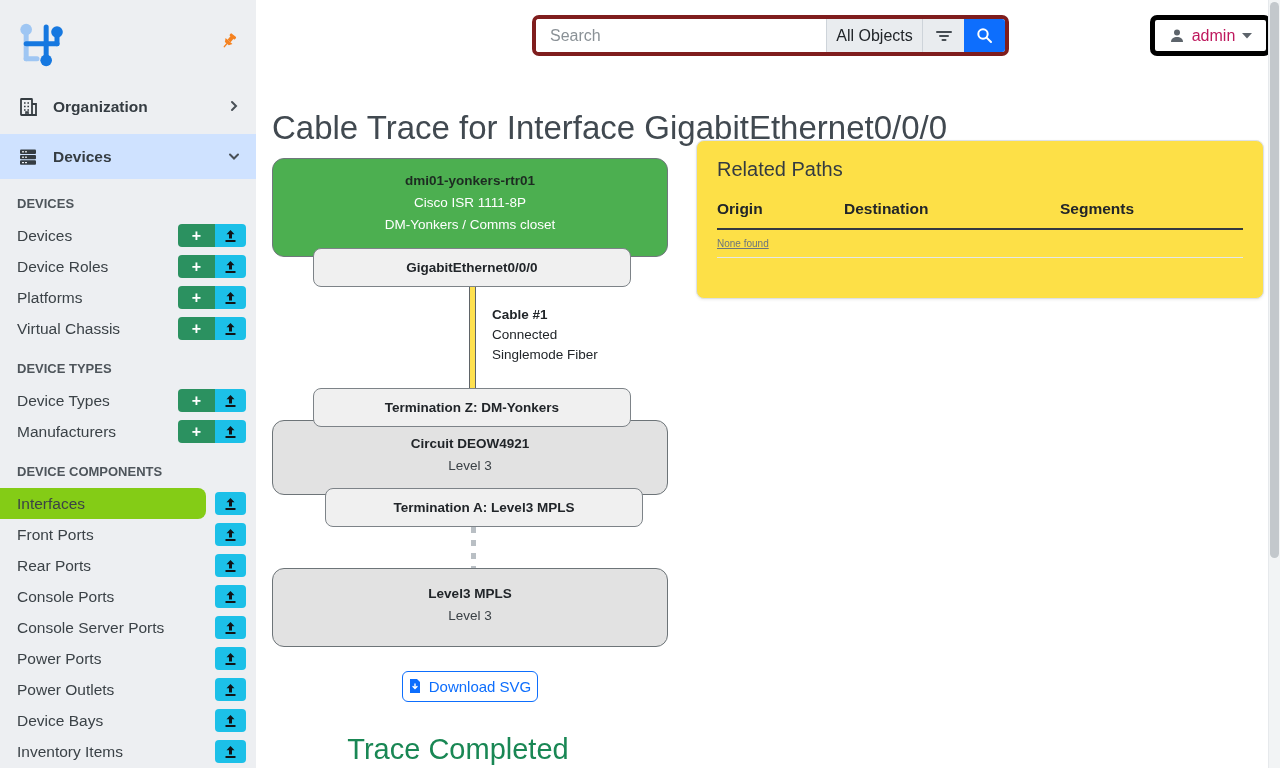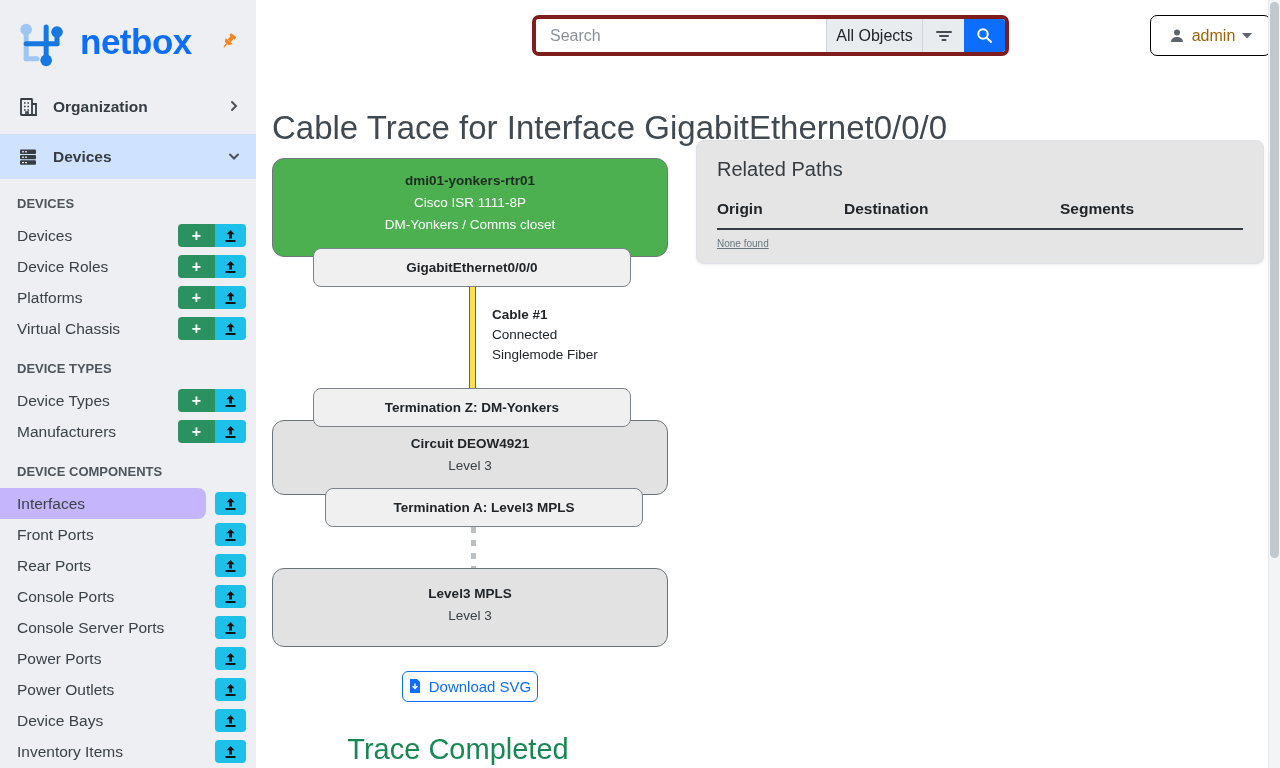--- a/index.html
+++ b/index.html
@@ -17,21 +17,21 @@
   .nav-row.active { background:#cfe2ff; }
   .nav-rows { margin-top:14px; }
   .nav-row + .nav-row { margin-top:5px; }
   .nav-icon { width:22px; height:22px; margin-right:14px; flex:none; }
   .chev { margin-left:auto; flex:none; }
 
   .section-header { padding:17px 17px 9px; font-size:13px; font-weight:bold; color:#4e555b; }
   .side-item { display:flex; align-items:center; height:31px; padding-right:10px; }
   .side-label { flex:1; height:31px; display:flex; align-items:center; padding-left:17px;
                 font-size:15.5px; color:#3b4247; cursor:pointer; }
-  .side-item.active .side-label { background:#c4b5fd; border-radius:0 8px 8px 0; margin-right:9px; }
+  .side-item.active .side-label { background:#84cc16; border-radius:0 8px 8px 0; margin-right:9px; }
   .btn-group { display:flex; flex:none; }
   .btn-add { width:37px; height:23px; background:#2b9160; border:none; border-radius:4px 0 0 4px;
              color:#fff; font-size:16px; font-weight:bold; line-height:21px; cursor:pointer; }
   .btn-import { width:31px; height:23px; background:#1cc0e8; border:none; border-radius:0 4px 4px 0;
                 display:flex; align-items:center; justify-content:center; cursor:pointer; }
   .btn-import.solo { border-radius:4px; }
 
   
   .main { position:relative; flex:1; background:#fff; }
 
@@ -41,22 +41,22 @@
                   font-family:"Liberation Sans","DejaVu Sans",sans-serif; color:#212529; }
   .search-input::placeholder { color:#8a9196; }
   .scope-seg { width:96px; background:#e9ecef; border-left:1px solid #ced4da; display:flex;
                align-items:center; justify-content:center; font-size:16px; color:#212529; cursor:pointer; }
   .filter-seg { width:42px; background:#e9ecef; border-left:1px solid #ced4da; display:flex;
                 align-items:center; justify-content:center; cursor:pointer; border-right:none; border-top:none; border-bottom:none; }
   .search-btn { width:41px; background:#0d6efd; border:none; display:flex; align-items:center;
                 justify-content:center; cursor:pointer; }
 
   .admin-btn { position:absolute; left:894px; top:15px; width:121px; height:41px; background:#fff;
-               border:1px solid #000000; border-radius:7px; display:flex; align-items:center;
-               justify-content:center; gap:7px; color:#a16207; font-size:16px; cursor:pointer; }
+               border:5px solid #000000; border-radius:7px; display:flex; align-items:center;
+               justify-content:center; gap:7px; color:#be185d; font-size:16px; cursor:pointer; }
 
   .page-title { position:absolute; left:16px; top:68px; font-size:33px; font-weight:400; color:#414950; white-space:nowrap;margin-top:41px; }
 
   
   .dgm { position:absolute; text-align:center; }
   .device-box { left:16px; top:158px; width:396px; height:99px; background:#4caf50;
                 border:1px solid #70777c; border-radius:12px; padding-top:14px; cursor:pointer; z-index:2; }
   .device-name { font-size:13.5px; font-weight:bold; color:#1d2b21; }
   .device-sub { font-size:13.5px; color:#fff; margin-top:7px; }
   .slot-box { left:57px; width:318px; height:39px; background:#f0f0f0; border:1px solid #7d8388;
@@ -79,21 +79,21 @@
                  background:repeating-linear-gradient(to bottom,#b9bfc4 0 6px,transparent 6px 13px); }
 
   .download-btn { position:absolute; left:146px; top:671px; width:136px; height:31px; background:#fff;
                   border:1px solid #0d6efd; border-radius:6px; color:#0d6efd; display:flex;
                   align-items:center; justify-content:center; gap:8px; font-size:15px; cursor:pointer;
                   font-family:"Liberation Sans","DejaVu Sans",sans-serif; }
   .trace-status { position:absolute; left:4px; top:733px; width:396px; text-align:center;
                   font-size:29px; color:#198754; }
 
   
-  .card { position:absolute; left:440px; top:140px; width:568px; height:124px; background:#e5e5e5;
+  .card { position:absolute; left:440px; top:140px; width:568px; height:159px; background:#fde047;
           border:1px solid #dde1e5; border-radius:8px; box-shadow:0 1px 3px rgba(0,0,0,.07); }
   .card-title { padding:17px 20px 15px; font-size:20px; color:#343b41; }
   .rp-table { margin:0 20px; }
   .rp-head { display:grid; grid-template-columns:127px 216px 1fr; border-bottom:2px solid #343a40; }
   .rp-th { font-size:15.5px; font-weight:bold; color:#212529; padding:4px 0 10px; }
   .rp-row { border-bottom:1px solid #e4e7ea; padding:8px 0; font-size:10px; color:#6c757d;text-decoration:underline; }
 
   
   .scrollbar { position:absolute; right:0; top:0; width:12px; height:768px; background:#f2f4f5;
                border-left:1px solid #e6e9ec; }
@@ -116,21 +116,20 @@
           <circle cx="13" cy="15" r="7" fill="#9fc6f3"></circle>
           <g stroke="#1678e0" stroke-width="6" stroke-linecap="round" fill="none">
             <line x1="13" y1="32" x2="50" y2="32"></line>
               <line x1="37" y1="12" x2="37" y2="52"></line>
               <line x1="50" y1="18" x2="50" y2="32"></line>
           </g>
           <circle cx="50" cy="18" r="7" fill="#1678e0"></circle>
           <circle cx="37" cy="52" r="7" fill="#1678e0"></circle>
         </svg>
       </span>
-      <span class="logo-text">netbox</span>
       <button class="pin-btn">
         <svg width="18" height="18" viewBox="0 0 18 18" fill="#f58220">
           <g transform="rotate(40 9 9)">
             <rect x="5.5" y="1.5" width="7" height="3" rx="1"></rect>
             <rect x="7" y="4" width="4" height="5"></rect>
             <path d="M4.5 9 h9 l-2 3.4 h-5 z"></path>
             <rect x="8.3" y="12" width="1.5" height="5" rx=".7"></rect>
           </g>
         </svg>
       </button>

